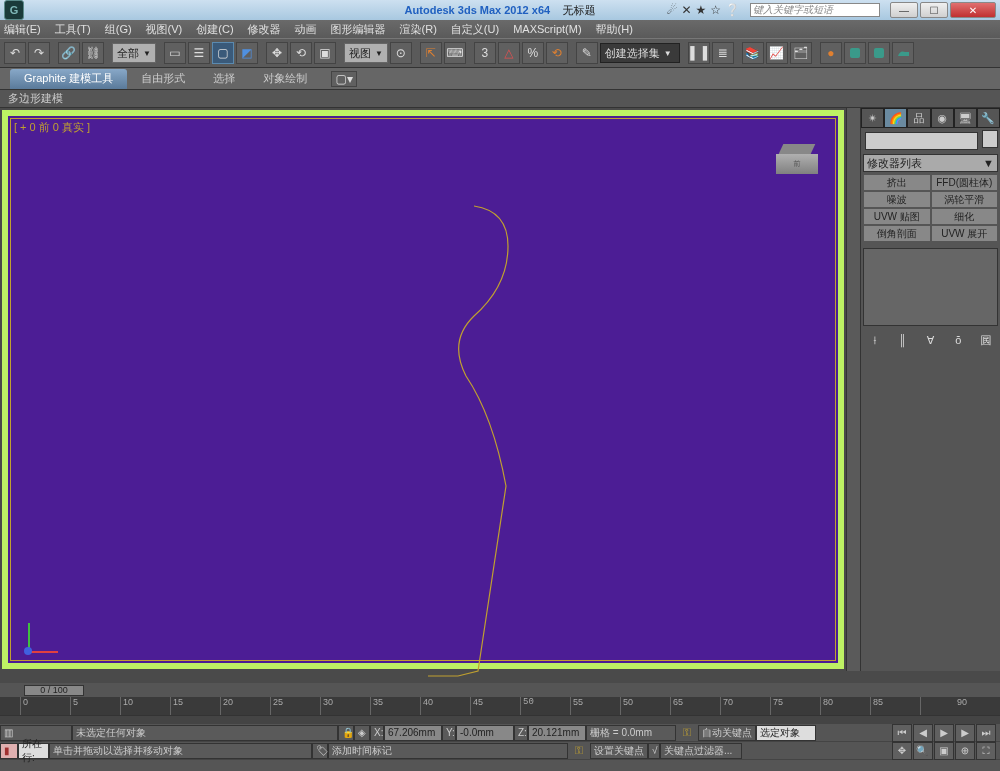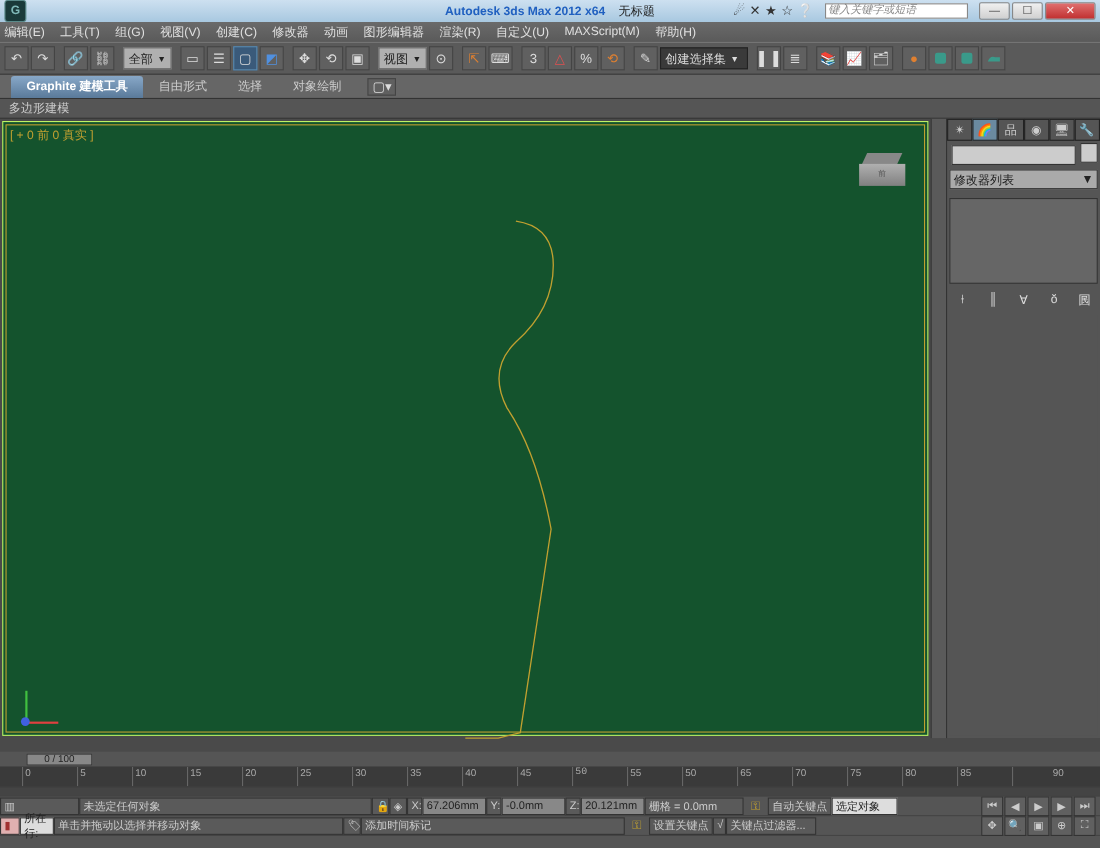--- a/index.html
+++ b/index.html
@@ -21,24 +21,24 @@
   .tbtn.orange { color:#e08030; }
   .tbtn.red { color:#e05050; }
   .tbtn.blue { color:#5090e0; }
   .tbtn.teal svg{ fill:#3a9a8a; }
   .tsep { width:4px; }
   .tdrop { height:20px; background:#b0b0b0; border:1px solid #666; color:#222; font-size:11px; padding:0 4px; display:flex; align-items:center; }
   .tdrop .arr { margin-left:4px; font-size:8px; }
   .tdrop.dark { background:#3a3a3a; color:#ddd; border-color:#222; }
   .ribbon { height:22px; background:#666; border-bottom:1px solid #333; display:flex; align-items:center; }
   .rtab { height:20px; padding:0 14px; display:flex; align-items:center; color:#ccc; font-size:11px; }
-  .rtab.active { background:linear-gradient(#88a8c8,#5a7a9a); color:#fff; border-radius:3px 3px 0 0;font-weight:bold; }
+  .rtab.active { background:linear-gradient(#88a8c8,#5a7a9a); color:#fff; border-radius:3px 3px 0 0; }
   .ribsub { height:18px; background:#555; border-bottom:1px solid #333; display:flex; align-items:center; padding:0 8px; color:#ccc; font-size:11px; }
   .main { position:absolute; top:108px; left:0; right:0; bottom:100px; display:flex; }
-  .viewport { flex:1; background:#14532d; position:relative; border:1px solid #bef264; margin:2px;text-decoration:underline; }
+  .viewport { flex:1; background:#4c1d95; position:relative; border:6px solid #bef264; margin:2px;text-decoration:underline; }
   .vplabel { position:absolute; top:4px; left:6px; color:#c0a030; font-size:11px; }
   .viewport .frame { position:absolute; top:2px; left:2px; right:2px; bottom:2px; border:1px solid #c0a030; }
   .spline { position:absolute; top:0; left:0; }
   .viewcube { position:absolute; top:28px; right:20px; width:42px; height:30px; }
   .vc-top { position:absolute; top:0; left:5px; width:32px; height:10px; background:#888; transform:skewX(-25deg); }
   .vc-front { position:absolute; top:10px; left:0; width:42px; height:20px; background:linear-gradient(#b0b0b0,#808080); color:#555; font-size:7px; text-align:center; line-height:20px; }
   .axis { position:absolute; bottom:10px; left:20px; width:40px; height:40px; }
   .axis .y { position:absolute; bottom:0; left:0; width:2px; height:30px; background:#40c040; }
   .axis .x { position:absolute; bottom:0; left:0; width:30px; height:2px; background:#e04040; }
   .axis .z { position:absolute; bottom:-2px; left:-4px; width:8px; height:8px; background:#4060e0; border-radius:50%; }
@@ -213,20 +213,38 @@
       <div class="cptab">🔧</div>
     </div>
     <div style="display:flex;gap:2px;margin:2px">
       <div class="cpname" style="flex:1"></div>
       <div style="width:16px;height:18px;background:#ccc;border:1px solid #333"></div>
     </div>
     <div class="cpdrop">
         <span>修改器列表</span>
         <span>▼</span>
       </div>
+    <div class="btngrid">
+      <div class="row">
+          <div class="cpbtn">挤出</div>
+          <div class="cpbtn">FFD(圆柱体)</div>
+        </div>
+      <div class="row">
+          <div class="cpbtn">噪波</div>
+          <div class="cpbtn">涡轮平滑</div>
+        </div>
+      <div class="row">
+          <div class="cpbtn">UVW 贴图</div>
+          <div class="cpbtn">细化</div>
+        </div>
+      <div class="row">
+          <div class="cpbtn">倒角剖面</div>
+          <div class="cpbtn">UVW 展开</div>
+        </div>
+    </div>
     <div class="stack"></div>
     <div class="stackicons">
       <div class="si">⟊</div>
       <div class="si">║</div>
       <div class="si">∀</div>
       <div class="si">ŏ</div>
       <div class="si">囻</div>
     </div>
     <div class="emptypanel"></div>
   </div>

